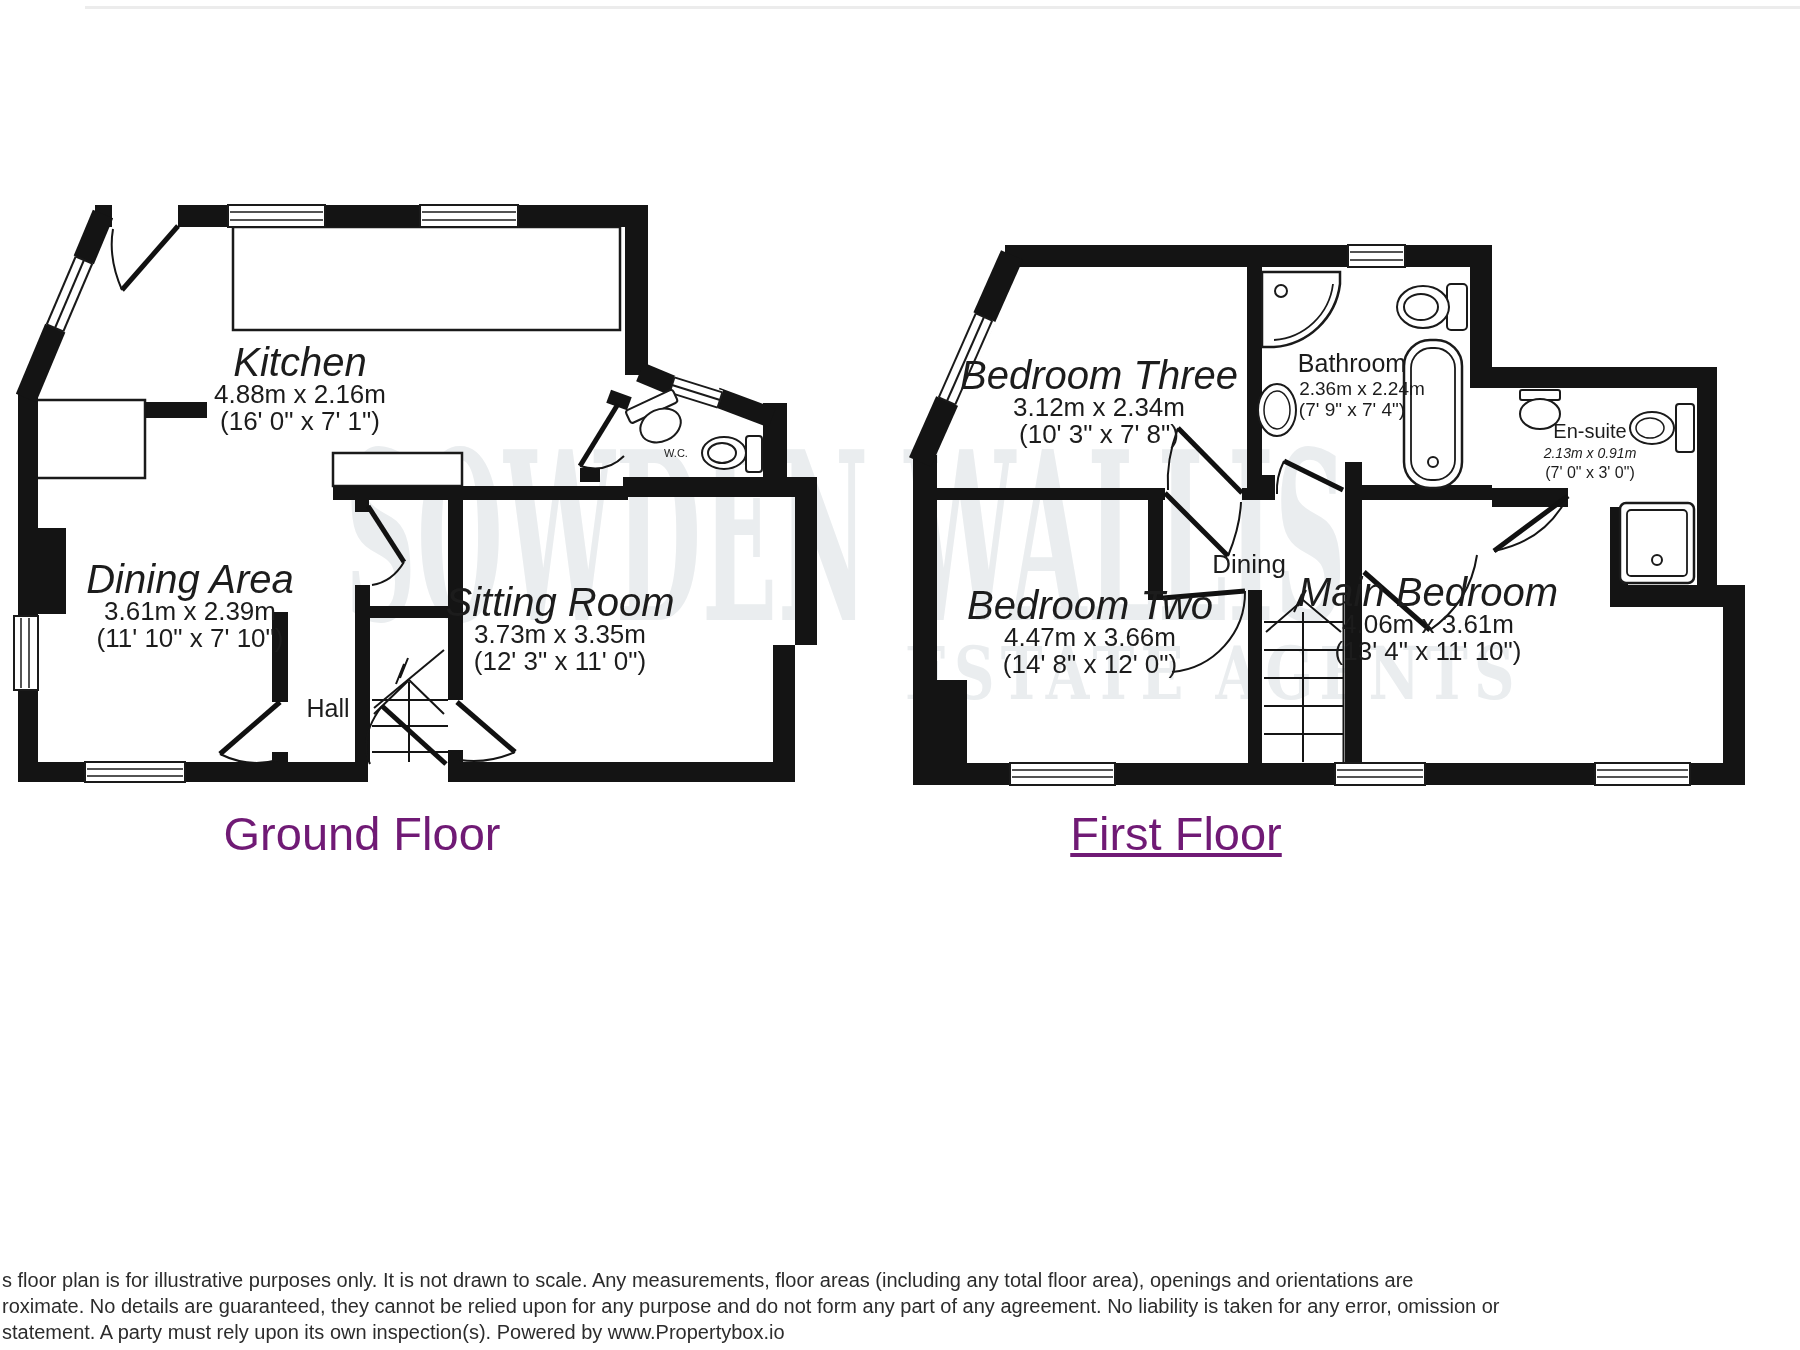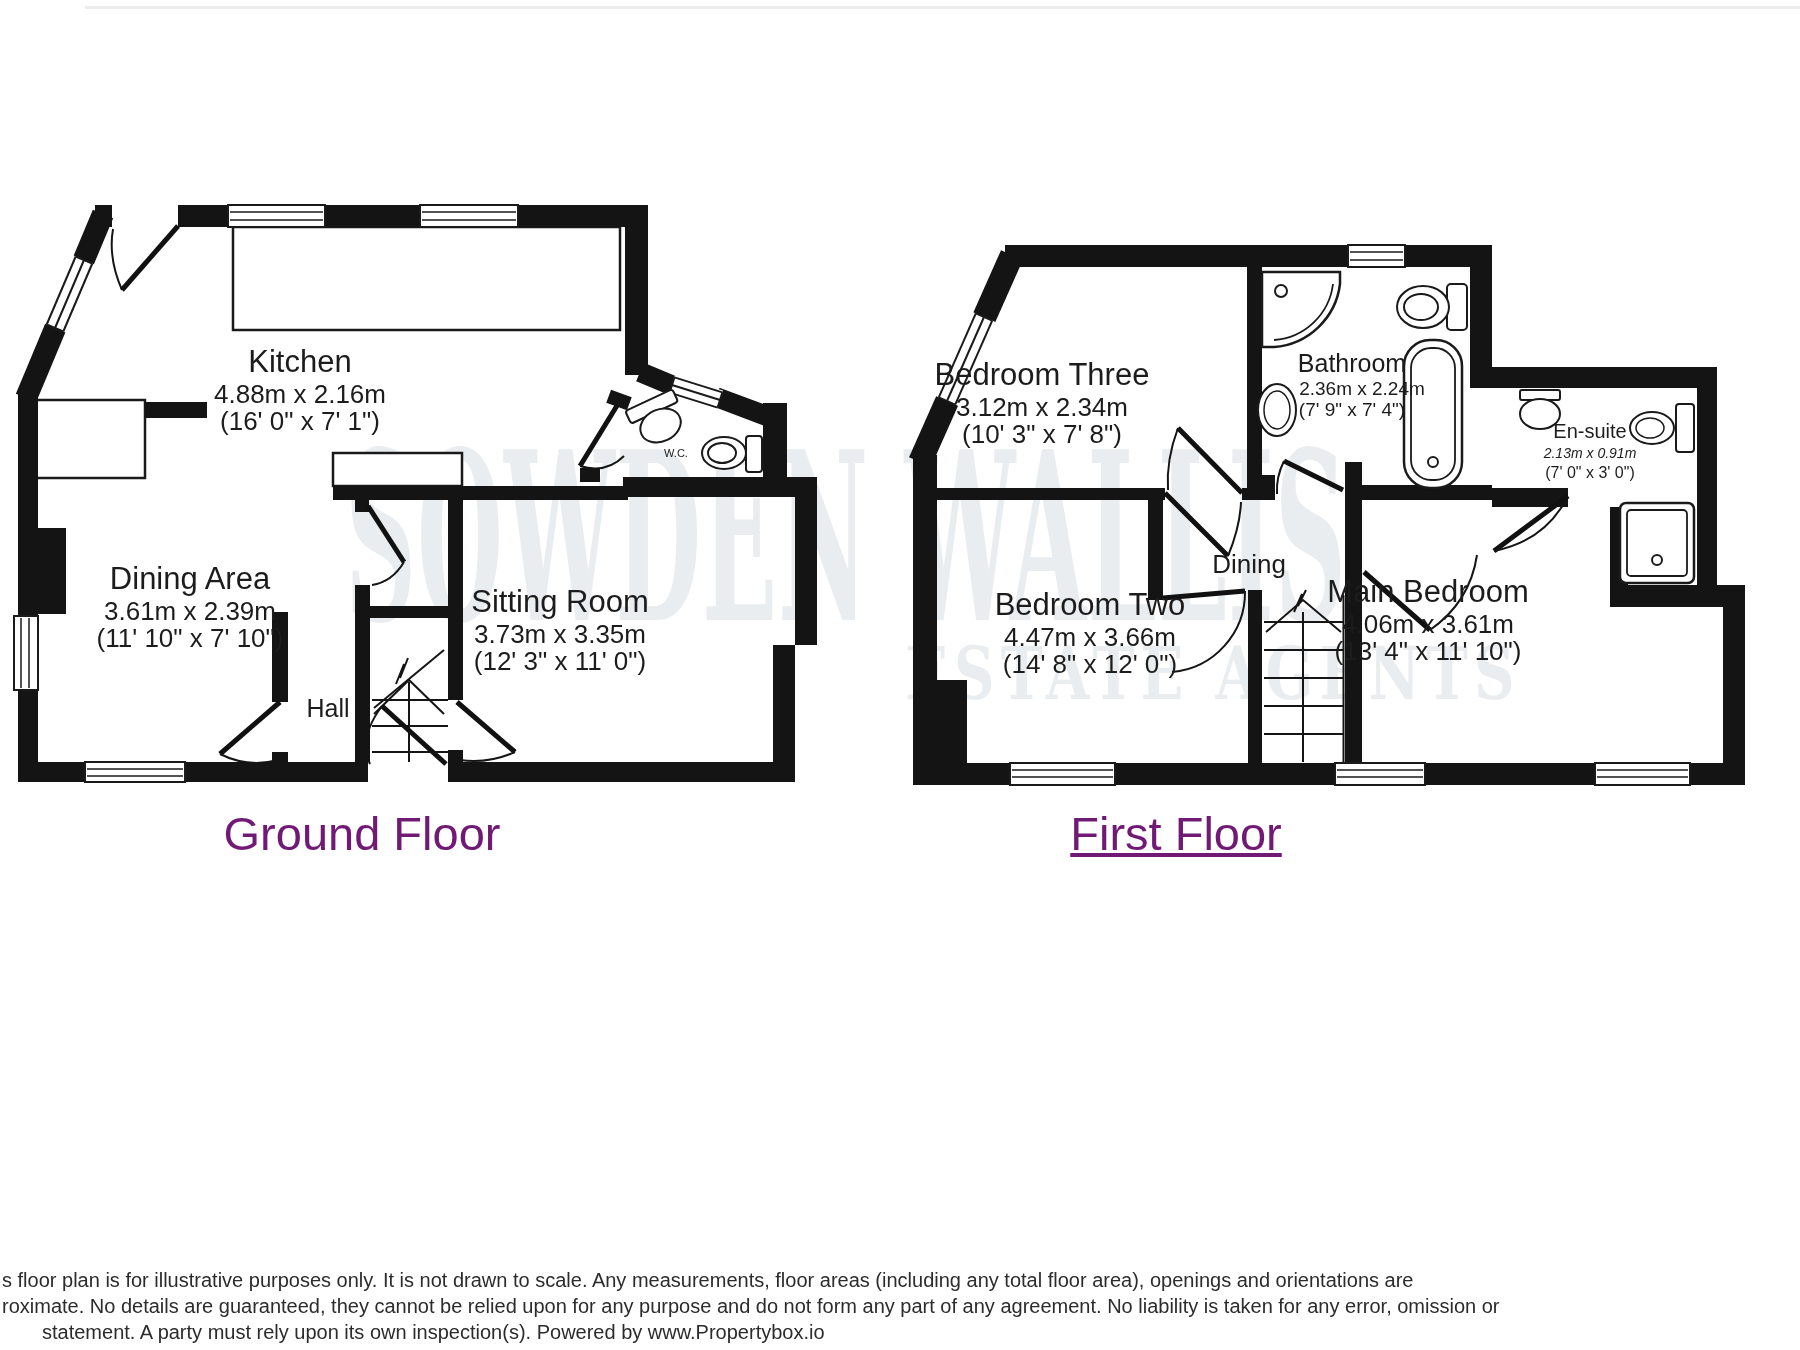--- a/index.html
+++ b/index.html
@@ -4,21 +4,21 @@
 <style>
   html,body{margin:0;padding:0;background:#fff;}
   #stage{position:relative;width:1800px;height:1350px;background:#ffffff;overflow:hidden;
          font-family:"Liberation Sans", sans-serif;}
   .watermark{position:absolute;color:#eaedef;font-family:"DejaVu Serif","Liberation Serif",serif;
              white-space:nowrap;transform-origin:left top;z-index:1;font-weight:bold;}
   #wm1{left:345px;top:420px;font-size:235px;line-height:1;transform:scaleX(0.42);letter-spacing:2px;}
   #wm2{left:905px;top:638px;font-size:72px;line-height:1;transform:scaleX(0.78);letter-spacing:8px;}
   #plan-svg{position:absolute;left:0;top:0;z-index:2;}
   .room-label{position:absolute;transform:translateX(-50%);text-align:center;color:#1c1c1c;z-index:3;white-space:nowrap;}
-  .room-label .rname{font-size:31px;line-height:38px;}
+  .room-label .rname{font-size:40px;line-height:38px;font-style:italic;}
   .room-label .rdim{font-size:26px;line-height:27px;}
   .floor-title{position:absolute;transform:translateX(-50%);font-size:47px;color:#701a75;z-index:3;white-space:nowrap;}
   .disclaimer{position:absolute;left:2px;font-size:20px;color:#2c2c2c;z-index:3;white-space:nowrap;}
   .topline{position:absolute;left:85px;top:6px;width:1715px;height:3px;background:#ececec;z-index:0;}
 </style>
 </head>
 <body>
 
 <div id="stage">
   <div class="topline"></div>
@@ -297,21 +297,21 @@
   </div>
 
   <div class="room-label" style="left:328px;top:694px;font-size:25px;">
     <div>Hall</div>
   </div>
 
   <div class="room-label" style="left:676px;top:447px;font-size:11px;">
     <div>W.C.</div>
   </div>
 
-  <div class="room-label" style="left:1042px;top:356px;">
+  <div class="room-label" style="left:1099px;top:356px;">
     <div class="rname">Bedroom Three</div>
     <div class="rdim">3.12m x 2.34m</div>
     <div class="rdim">(10' 3" x 7' 8")</div>
   </div>
 
   <div class="room-label" style="left:1352px;top:349px;">
     <div style="font-size:25px;line-height:29px;">Bathroom</div>
     <div style="font-size:19px;line-height:21px;margin-left:20px;">2.36m x 2.24m</div>
     <div style="font-size:19px;line-height:21px;">(7' 9" x 7' 4")</div>
   </div>
@@ -336,14 +336,14 @@
     <div class="rname">Main Bedroom</div>
     <div class="rdim">4.06m x 3.61m</div>
     <div class="rdim">(13' 4" x 11' 10")</div>
   </div>
 
   <div class="floor-title" style="left:362px;top:806px;">Ground Floor</div>
   <div class="floor-title" style="left:1176px;top:806px;text-decoration:underline;">First Floor</div>
 
   <div class="disclaimer" style="top:1295px;">roximate. No details are guaranteed, they cannot be relied upon for any purpose and do not form any part of any agreement. No liability is taken for any error, omission or</div>
   <div class="disclaimer" style="top:1269px;">s floor plan is for illustrative purposes only. It is not drawn to scale. Any measurements, floor areas (including any total floor area), openings and orientations are</div>
-  <div class="disclaimer" style="top:1321px;margin-left:40px;">statement. A party must rely upon its own inspection(s). Powered by www.Propertybox.io</div>
+  <div class="disclaimer" style="top:1321px;">statement. A party must rely upon its own inspection(s). Powered by www.Propertybox.io</div>
 </div>
 
 </body></html>

